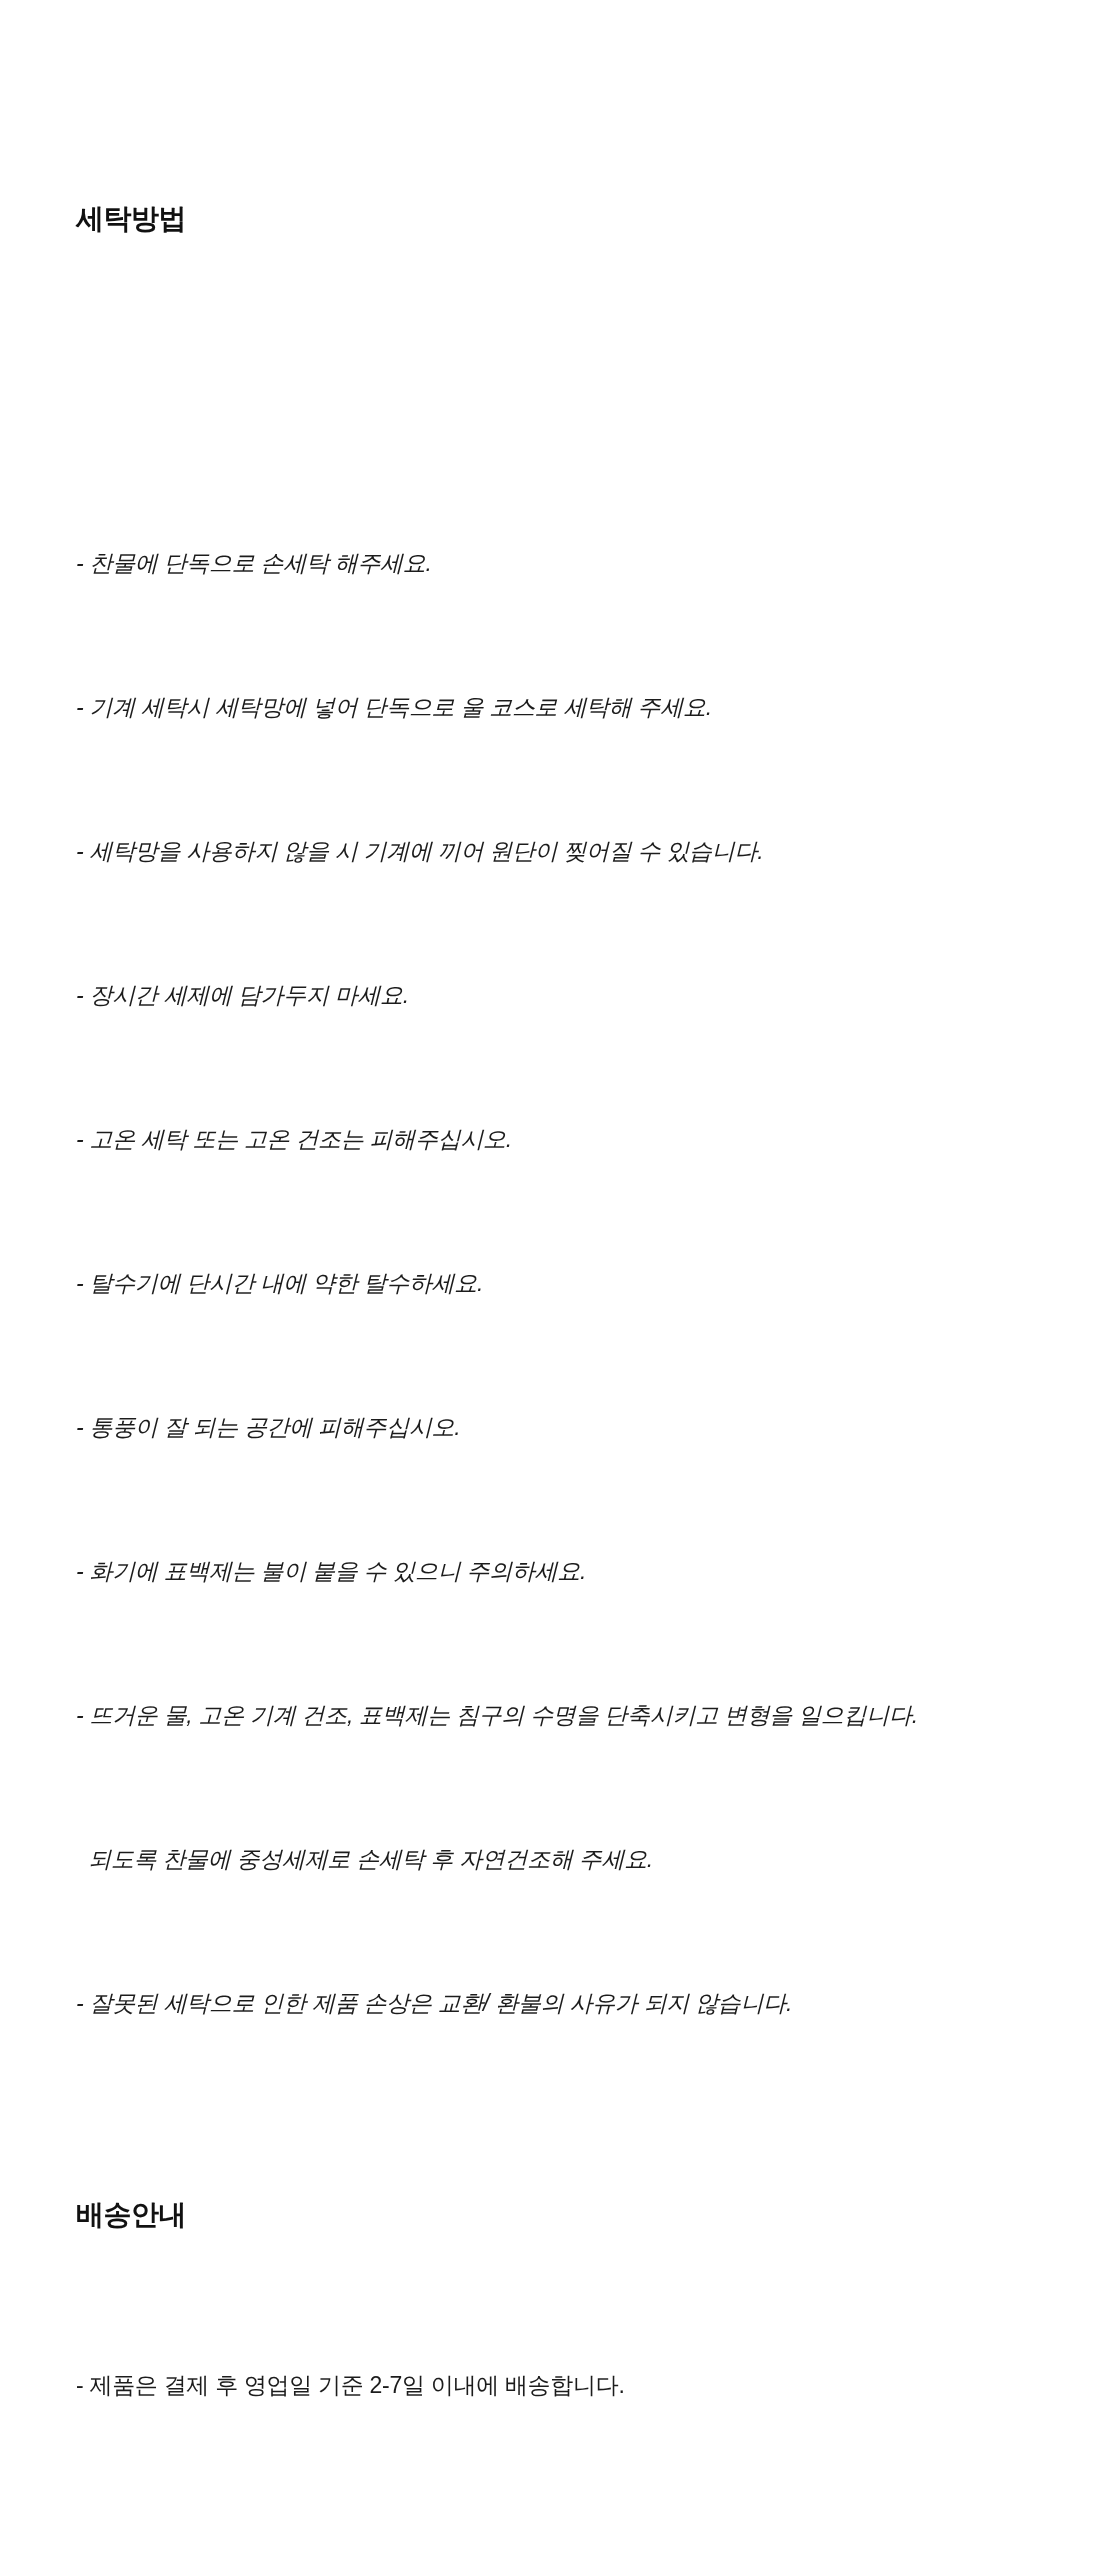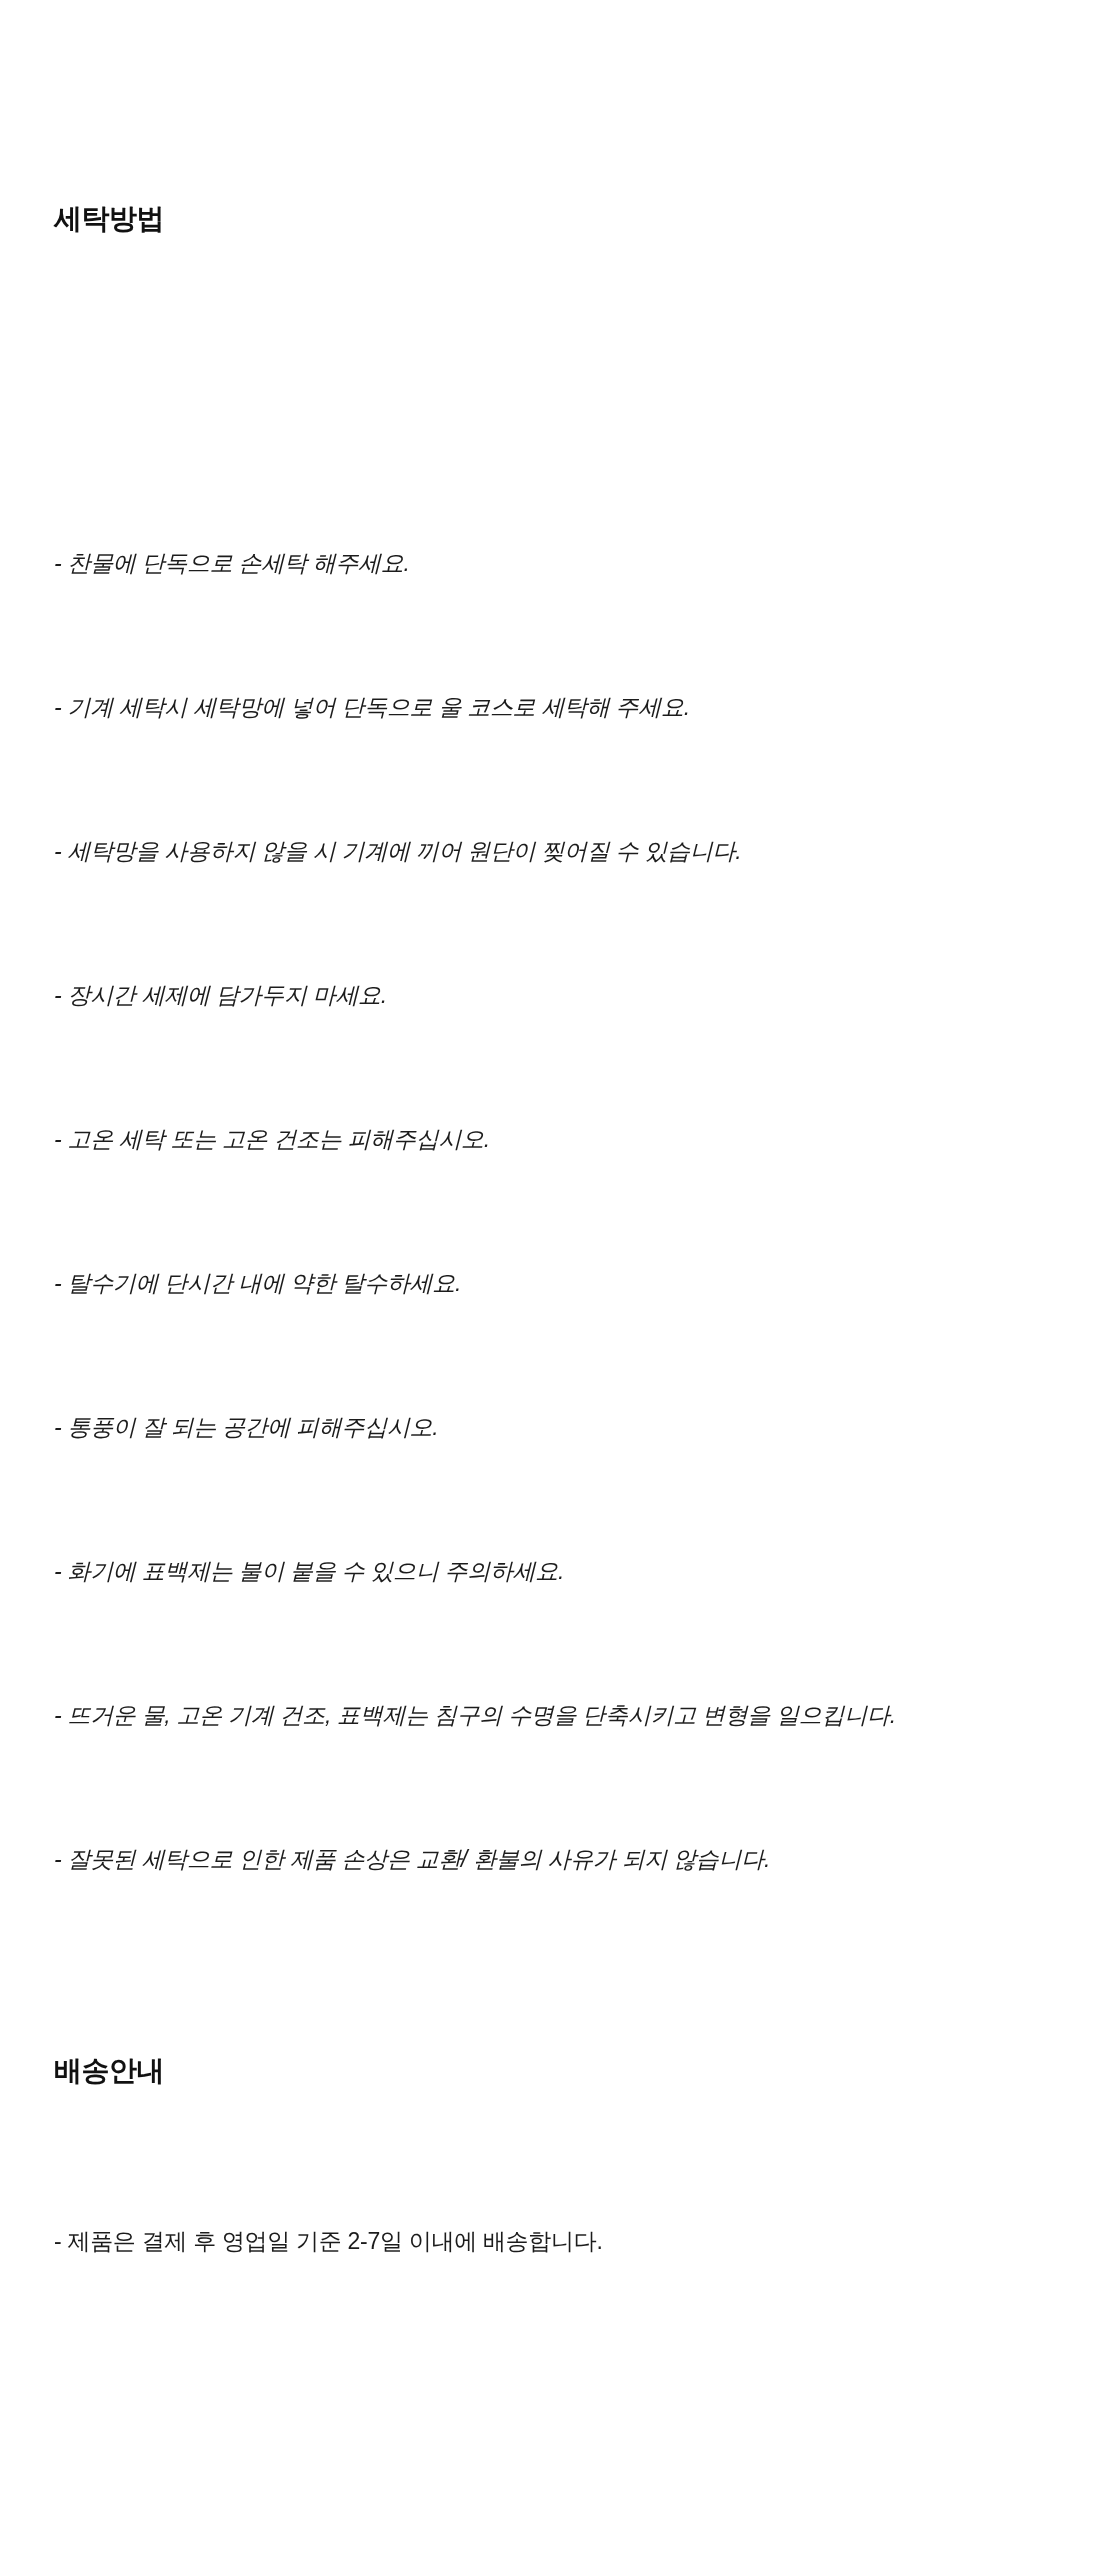--- a/index.html
+++ b/index.html
@@ -14,21 +14,21 @@
     width: 1111px;
     height: 2576px;
     background: var(--background);
     color: var(--text);
     font-family: "Liberation Sans", "DejaVu Sans", sans-serif;
     overflow: hidden;
   }
   main {
     width: 1111px;
     height: 2576px;
-    padding: 202px 37px 0 54px;
+    padding: 202px 37px 0 76px;
   }
   h2 {
     margin: 0;
     font-size: 28px;
     line-height: 33px;
     font-weight: 700;
     letter-spacing: -0.5px;
     color: var(--heading);
   }
   .icons-row {
@@ -129,20 +129,21 @@
     <div class="list wash-list">
       <div>- 찬물에 단독으로 손세탁 해주세요.</div>
       <div>- 기계 세탁시 세탁망에 넣어 단독으로 울 코스로 세탁해 주세요.</div>
       <div>- 세탁망을 사용하지 않을 시 기계에 끼어 원단이 찢어질 수 있습니다.</div>
       <div>- 장시간 세제에 담가두지 마세요.</div>
       <div>- 고온 세탁 또는 고온 건조는 피해주십시오.</div>
       <div>- 탈수기에 단시간 내에 약한 탈수하세요.</div>
       <div>- 통풍이 잘 되는 공간에 피해주십시오.</div>
       <div>- 화기에 표백제는 불이 붙을 수 있으니 주의하세요.</div>
       <div>- 뜨거운 물, 고온 기계 건조, 표백제는 침구의 수명을 단축시키고 변형을 일으킵니다.</div>
+      <div>  되도록 찬물에 중성세제로 손세탁 후 자연건조해 주세요.</div>
       <div>- 잘못된 세탁으로 인한 제품 손상은 교환/ 환불의 사유가 되지 않습니다.</div>
     </div>
   </section>
 
   <section>
     <h2 class="ship-title">배송안내</h2>
     <div class="list ship-list">
       <div>- 제품은 결제 후 영업일 기준 2-7일 이내에 배송합니다.</div>
       
       

